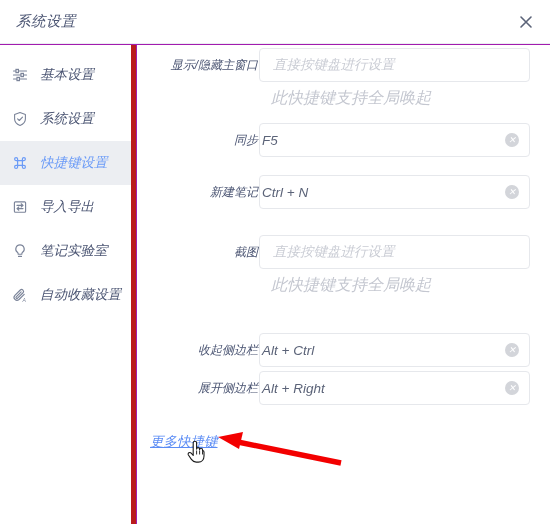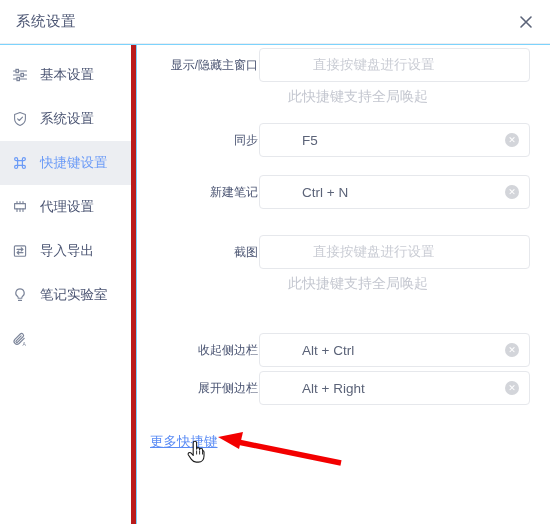--- a/index.html
+++ b/index.html
@@ -12,21 +12,22 @@
     background: #ffffff;
     font-family: "Liberation Sans", "DejaVu Sans", sans-serif;
     overflow: hidden;
     position: relative;
     color: #3c4257;
   }
   #app {
     width: 550px;
     height: 524px;
     position: relative;
-    background: #7dd3fc;
+    background: #a21caf;
+    font-style: italic;
   }
 
   
   .titlebar {
     position: absolute;
     left: 0; top: 0;
     width: 550px; height: 44px;
     border-bottom: 1px solid #ebedf1;
     box-sizing: border-box;
     background: #fff;
@@ -113,21 +114,20 @@
     position: absolute;
     left: 122px;
     width: 271px;
     height: 34px;
     border: 1px solid #e6e8ec;
     border-radius: 4px;
     box-sizing: border-box;
     background: #fff;
     display: flex;
     align-items: center;
-    padding-left: 40px;
   }
   .field .val {
     margin-left: 2px;
     font-size: 13.5px;
     color: #5b6378;
     white-space: nowrap;
   }
   .field .ph {
     margin-left: 13px;
     font-size: 13.5px;
@@ -144,22 +144,22 @@
     background: #d3d5da;
     color: #fff;
     font-size: 9px;
     line-height: 14px;
     text-align: center;
     cursor: pointer;
     font-family: "Liberation Sans", sans-serif;
   }
   .hint {
     position: absolute;
-    left: 151px;
-    font-size: 14px;
+    left: 134px;
+    font-size: 16px;
     color: #c4c7d0;
     white-space: nowrap;
   }
   .morelink {
     position: absolute;
     left: 13px;
     font-size: 13.5px;
     color: #5b8cf5;
     text-decoration: underline;
     cursor: pointer;
@@ -220,29 +220,20 @@
     <div class="side-item active">
       <span class="ic">
         <svg width="16" height="16" viewBox="0 0 16 16" fill="none" stroke="currentColor" stroke-width="1.2" stroke-linecap="round" stroke-linejoin="round">
           <path d="M5.6 5.6h4.8v4.8H5.6z"></path>
           <path d="M5.6 5.6V4.1a1.5 1.5 0 1 0-1.5 1.5h1.5zM10.4 5.6V4.1a1.5 1.5 0 1 1 1.5 1.5h-1.5zM5.6 10.4v1.5a1.5 1.5 0 1 1-1.5-1.5h1.5zM10.4 10.4v1.5a1.5 1.5 0 1 0 1.5-1.5h-1.5z"></path>
         </svg>
       </span>
       <span class="lbl">快捷键设置</span>
     </div>
 
-    <div class="side-item">
-      <span class="ic">
-        <svg width="16" height="16" viewBox="0 0 16 16" fill="none" stroke="currentColor" stroke-width="1.15" stroke-linecap="round" stroke-linejoin="round">
-          <path d="M2.6 4.6h10.8v5.2H2.6z"></path>
-          <path d="M5 2.6v2M8 2.6v2M11 2.6v2M5 9.8v2.6M8 9.8v2.6M11 9.8v2.6"></path>
-        </svg>
-      </span>
-      <span class="lbl">代理设置</span>
-    </div>
 
     <div class="side-item">
       <span class="ic">
         <svg width="16" height="16" viewBox="0 0 16 16" fill="none" stroke="currentColor" stroke-width="1.15" stroke-linecap="round" stroke-linejoin="round">
           <rect x="2.4" y="2.8" width="11.2" height="10.4" rx="1"></rect>
           <path d="M5 6.4h6M9.2 4.8l1.8 1.6-1.8 1.6"></path>
           <path d="M11 9.6H5M6.8 8l-1.8 1.6L6.8 11.2"></path>
         </svg>
       </span>
       <span class="lbl">导入导出</span>
@@ -258,20 +249,21 @@
       <span class="lbl">笔记实验室</span>
     </div>
 
     <div class="side-item">
       <span class="ic">
         <svg width="16" height="16" viewBox="0 0 16 16" fill="none" stroke="currentColor" stroke-width="1.15" stroke-linecap="round" stroke-linejoin="round">
           <path d="M12.2 7.3 7 12.5a2.9 2.9 0 0 1-4.1-4.1l5.4-5.4a1.95 1.95 0 0 1 2.75 2.75L5.6 11.2a.95.95 0 0 1-1.35-1.35l4.9-4.9"></path>
           <text x="10.4" y="14.6" font-size="5" fill="currentColor" stroke="none" font-family="Liberation Sans, sans-serif">A</text>
         </svg>
       </span>
+      <span class="lbl">自动收藏设置</span>
     </div>
   </div>
 
   <div class="content">
 
     <div class="row" style="top:3px;">
       <div class="label">显示/隐藏主窗口</div>
       <div class="field">
         <span class="ph">直接按键盘进行设置</span>
       </div>

